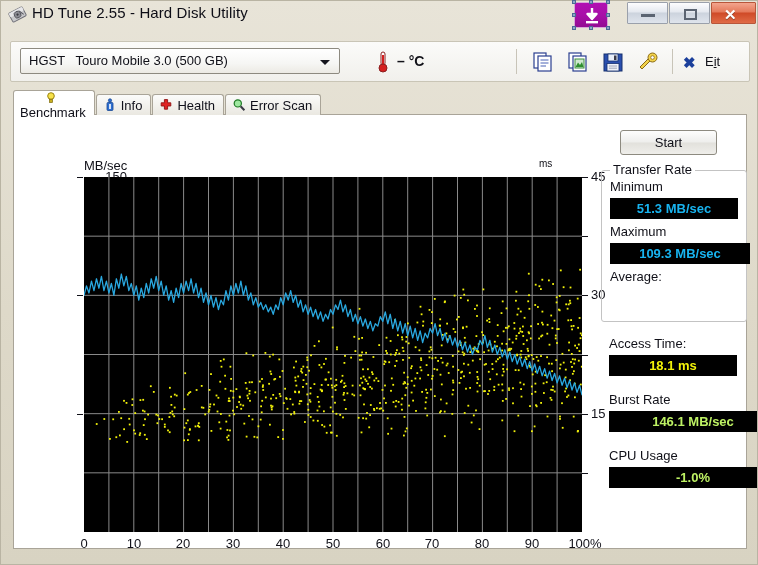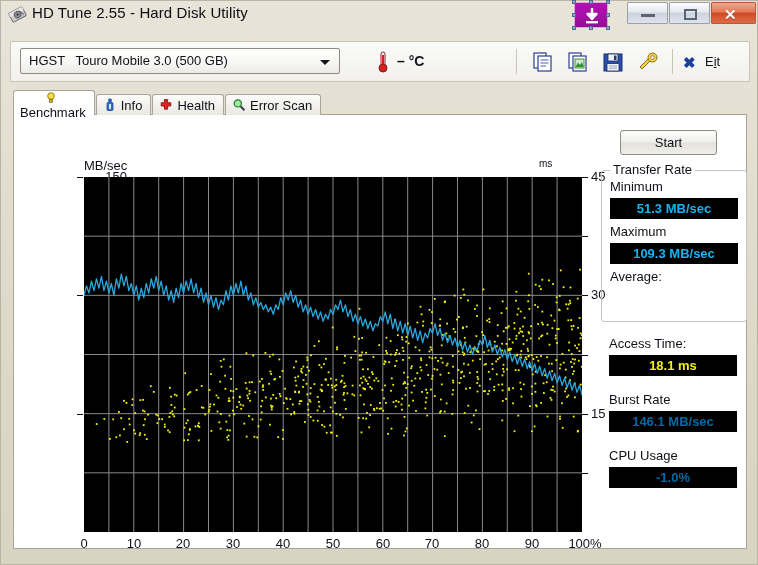--- a/index.html
+++ b/index.html
@@ -253,21 +253,21 @@
   }
   .valuebox {
     position: absolute;
     background: #000000;
     display: flex; align-items: center; justify-content: center;
     font-size: 13px; font-weight: bold;
     font-family: "Liberation Sans", sans-serif;
   }
   .val-cyan { color: #18b4f0; }
   .val-yellow { color: #f2f20a; }
-  .val-white { color: #0369a1; }
+  .val-white { color: #bef264; padding-left: 20px; }
 </style>
 </head>
 <body>
 
 <div class="window">
 
   <div class="titlebar">
     <div class="title-icon">
       <svg width="19" height="19" viewBox="0 0 19 19">
         <g transform="rotate(-28 9.5 9.5)">
@@ -1247,21 +1247,21 @@
 
       <div class="start-btn">Start</div>
 
       <div class="groupbox">
         <span class="group-legend">Transfer Rate</span>
 
         <span class="lbl" style="left:8px; top:8px;">Minimum</span>
         <div class="valuebox val-cyan" style="left:8px; top:27px; width:128px; height:21px;">51.3 MB/sec</div>
 
         <span class="lbl" style="left:8px; top:53px;">Maximum</span>
-        <div class="valuebox val-cyan" style="left:8px; top:72px; width:128px; height:21px;">109.3 MB/sec</div>
+        <div class="valuebox val-cyan" style="left:8px; top:72px; width:140px; height:21px;">109.3 MB/sec</div>
 
         <span class="lbl" style="left:8px; top:98px;">Average:</span>
       </div>
 
       <span class="lbl" style="left:10px; top:221px;">Access Time:</span>
       <div class="valuebox val-yellow" style="left:10px; top:240px; width:128px; height:21px;">18.1 ms</div>
 
       <span class="lbl" style="left:10px; top:277px;">Burst Rate</span>
       <div class="valuebox val-white" style="left:10px; top:296px; width:128px; height:21px;">146.1 MB/sec</div>
 

